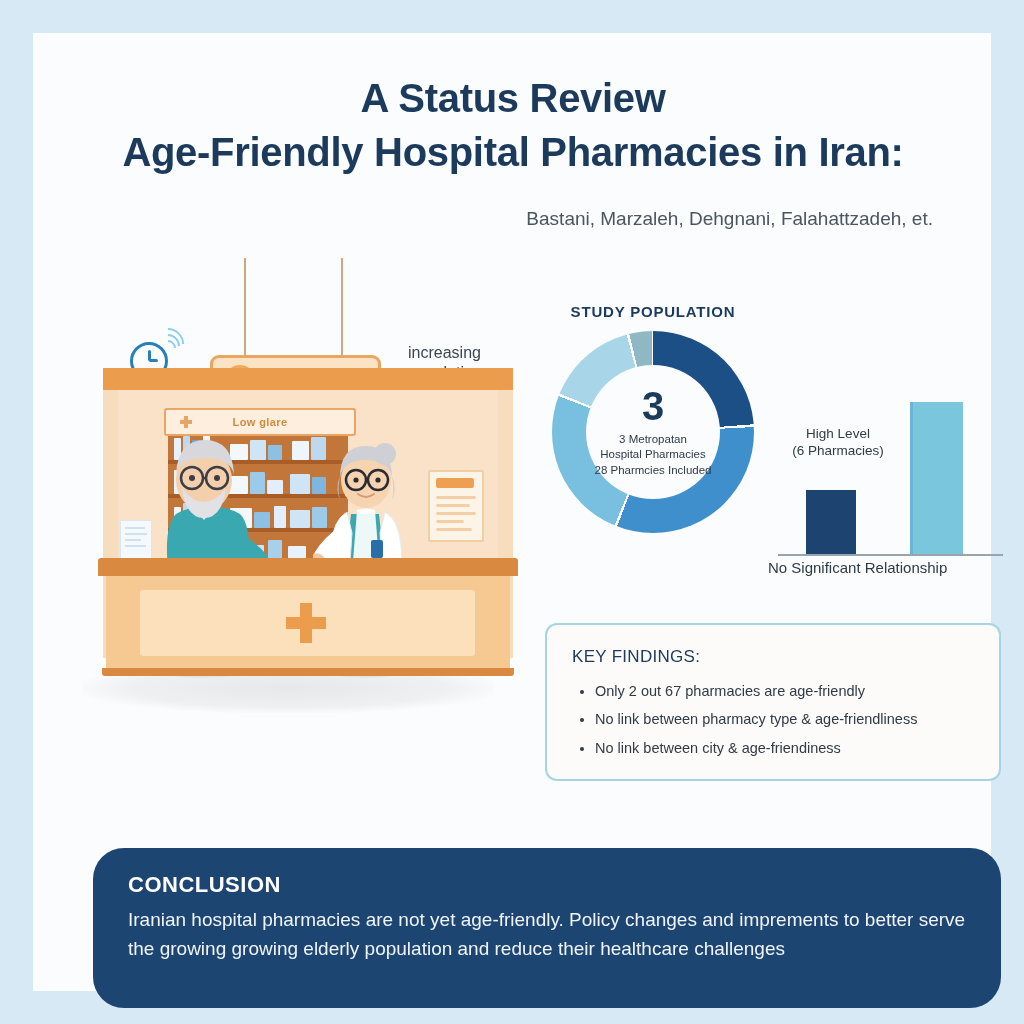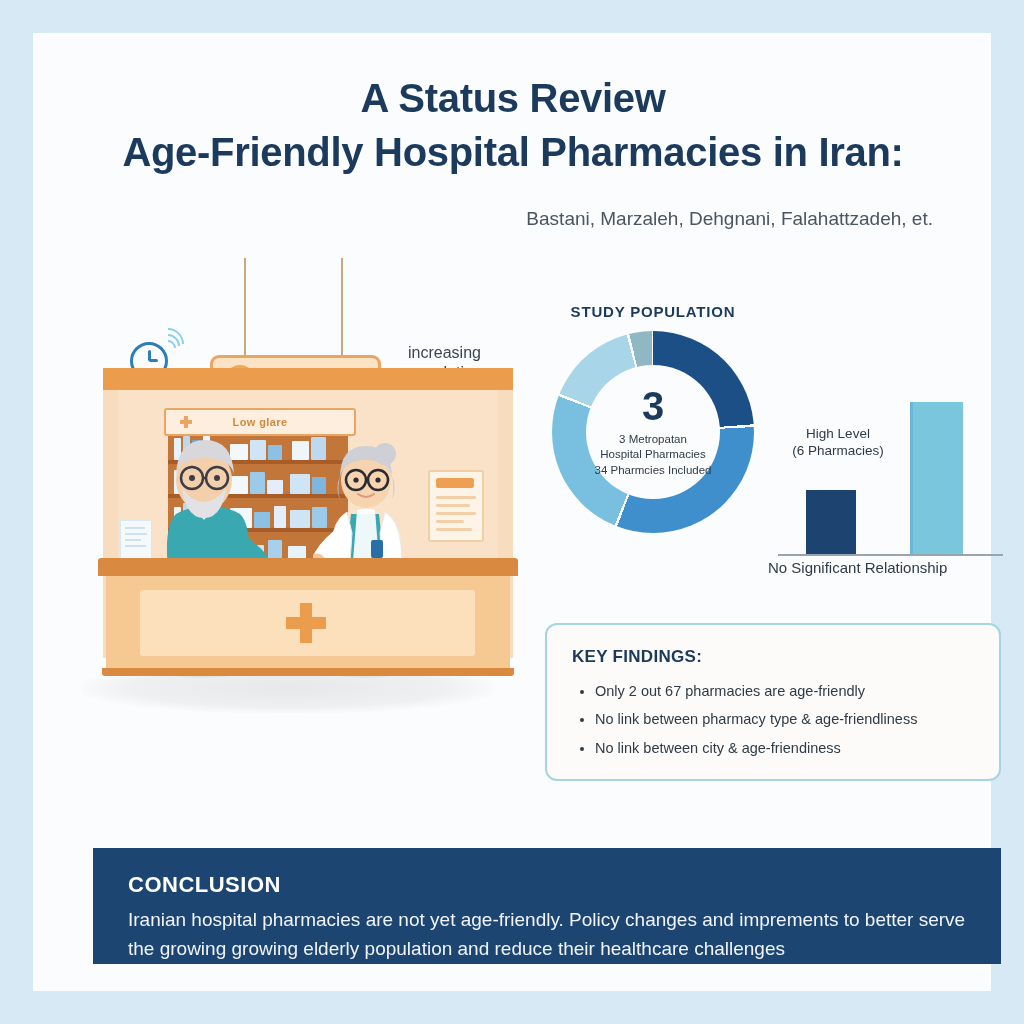--- a/index.html
+++ b/index.html
@@ -159,29 +159,30 @@
     position:absolute;left:0;top:236px;width:245px;text-align:left;
     font-size:15px;color:#2f3b46;
   }
   
   .kf{
     position:absolute;left:512px;top:590px;width:456px;height:158px;
     background:#fcfbf9;border:2px solid #a5d4e2;border-radius:12px;
     box-sizing:border-box;
   }
   .kf-title{
-    position:absolute;left:25px;top:22px;font-size:17px;font-weight:bold;
+    position:absolute;left:25px;top:22px;font-size:17px;font-weight:normal;
     color:#1b3a5c;letter-spacing:.3px;
   }
   .kf-list{position:absolute;left:30px;top:52px;width:410px;margin:0;padding:0 0 0 18px;}
   .kf-list li{font-size:14.5px;color:#2f3b46;line-height:1.95;}
   
   .concl{
-    position:absolute;left:60px;top:815px;width:908px;height:116px;
+    position:absolute;left:60px;top:815px;width:908px;height:160px;
     background:#1c4572;
+    border-radius:31px;
   }
   .concl-title{
     position:absolute;left:35px;top:24px;font-size:22px;font-weight:bold;
     color:#ffffff;letter-spacing:.5px;
   }
   .concl-body{
     position:absolute;left:35px;top:58px;width:850px;
     font-size:19px;color:#f0f4f8;line-height:1.5;
   }
 </style>
@@ -360,21 +361,21 @@
     </div>
 
     <div class="donut-wrap">
       <div class="donut-title">STUDY POPULATION</div>
       <div class="donut" id="donut-ring" style="background: conic-gradient(rgb(28, 79, 134) 0.8deg, rgb(28, 79, 134) 85.6deg, rgb(251, 252, 253) 85.6deg, rgb(251, 252, 253) 87.2deg, rgb(63, 143, 204) 87.2deg, rgb(63, 143, 204) 200.8deg, rgb(251, 252, 253) 200.8deg, rgb(251, 252, 253) 202.4deg, rgb(121, 191, 224) 202.4deg, rgb(121, 191, 224) 290.8deg, rgb(251, 252, 253) 290.8deg, rgb(251, 252, 253) 292.4deg, rgb(169, 213, 232) 292.4deg, rgb(169, 213, 232) 344.8deg, rgb(251, 252, 253) 344.8deg, rgb(251, 252, 253) 346.4deg, rgb(143, 184, 196) 346.4deg, rgb(143, 184, 196) 359.2deg, rgb(251, 252, 253) 359.2deg, rgb(251, 252, 253) 360.8deg);"></div>
       <div class="donut-hole">
         <div class="donut-num">3</div>
         <div class="donut-sub">
           <div>3 Metropatan</div>
           <div>Hospital Pharmacies</div>
-          <div>34 Pharmcies Included</div>
+          <div>28 Pharmcies Included</div>
         </div>
       </div>
     </div>
 
     <div class="bar-wrap">
       <div class="barcol">
         <div class="bar-lbl" style="left:5px;top:75px;width:110px;">
           <div>High Level</div>
           <div>(6 Pharmacies)</div>
         </div>

